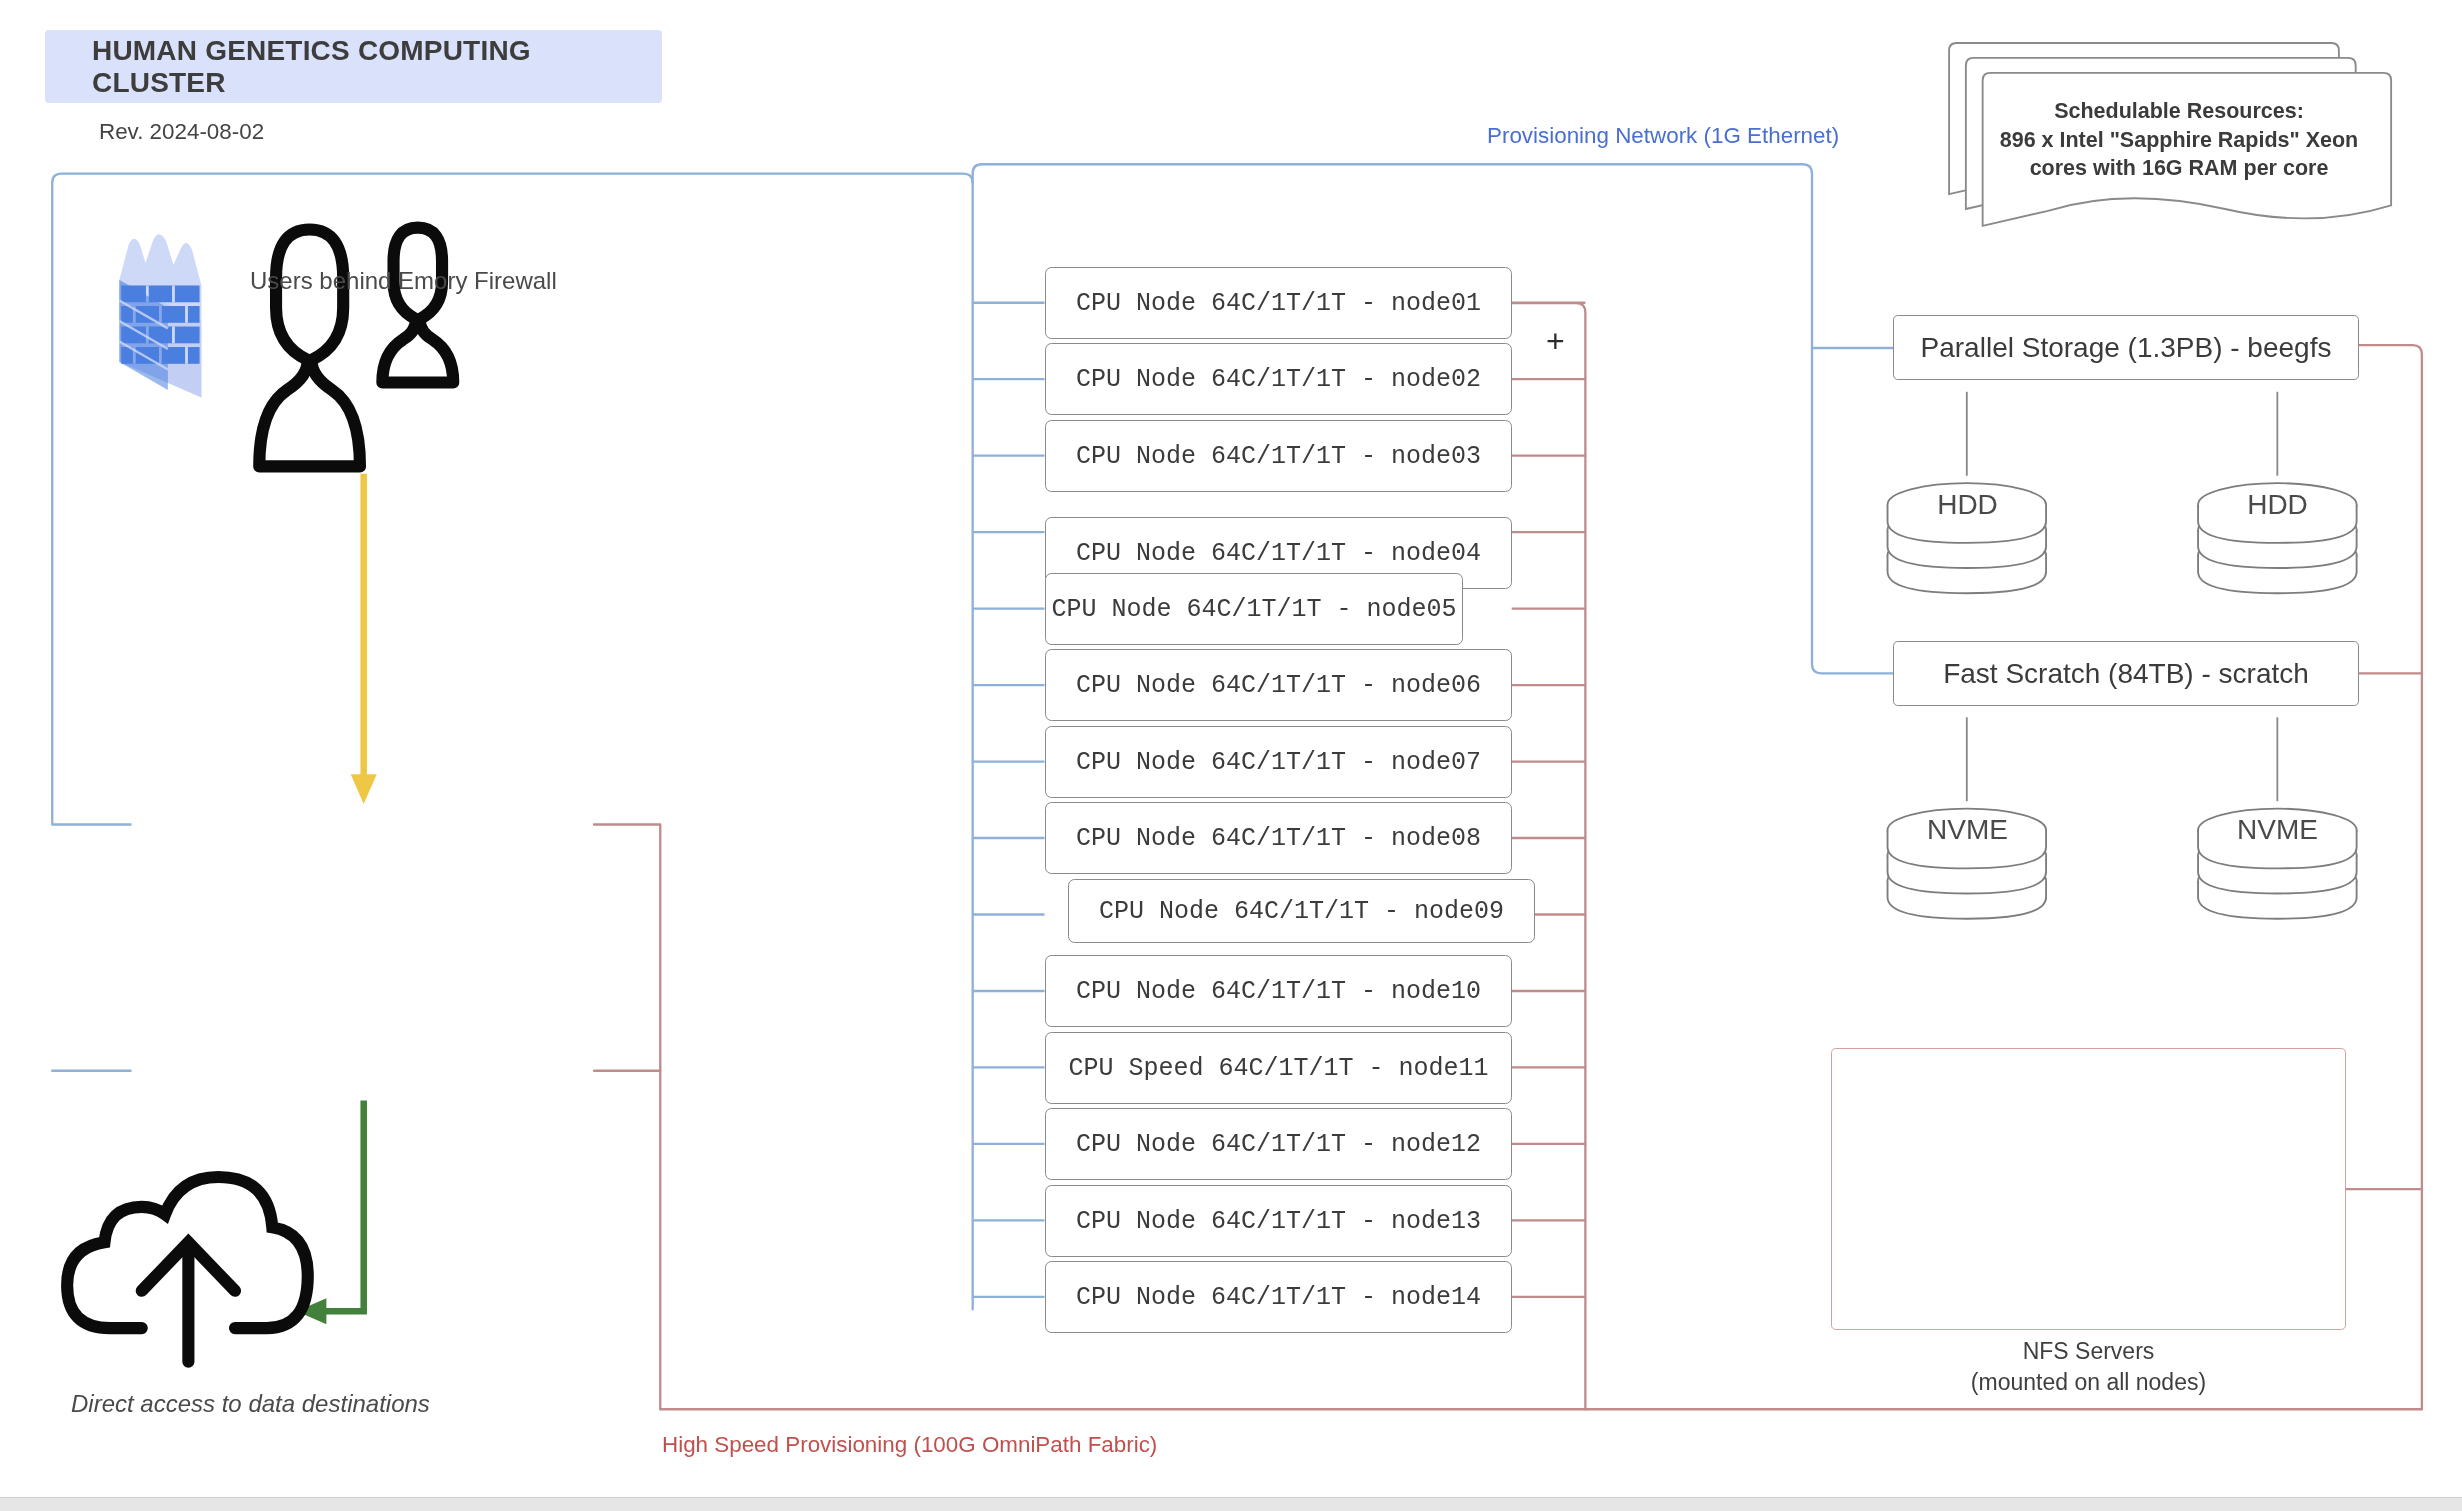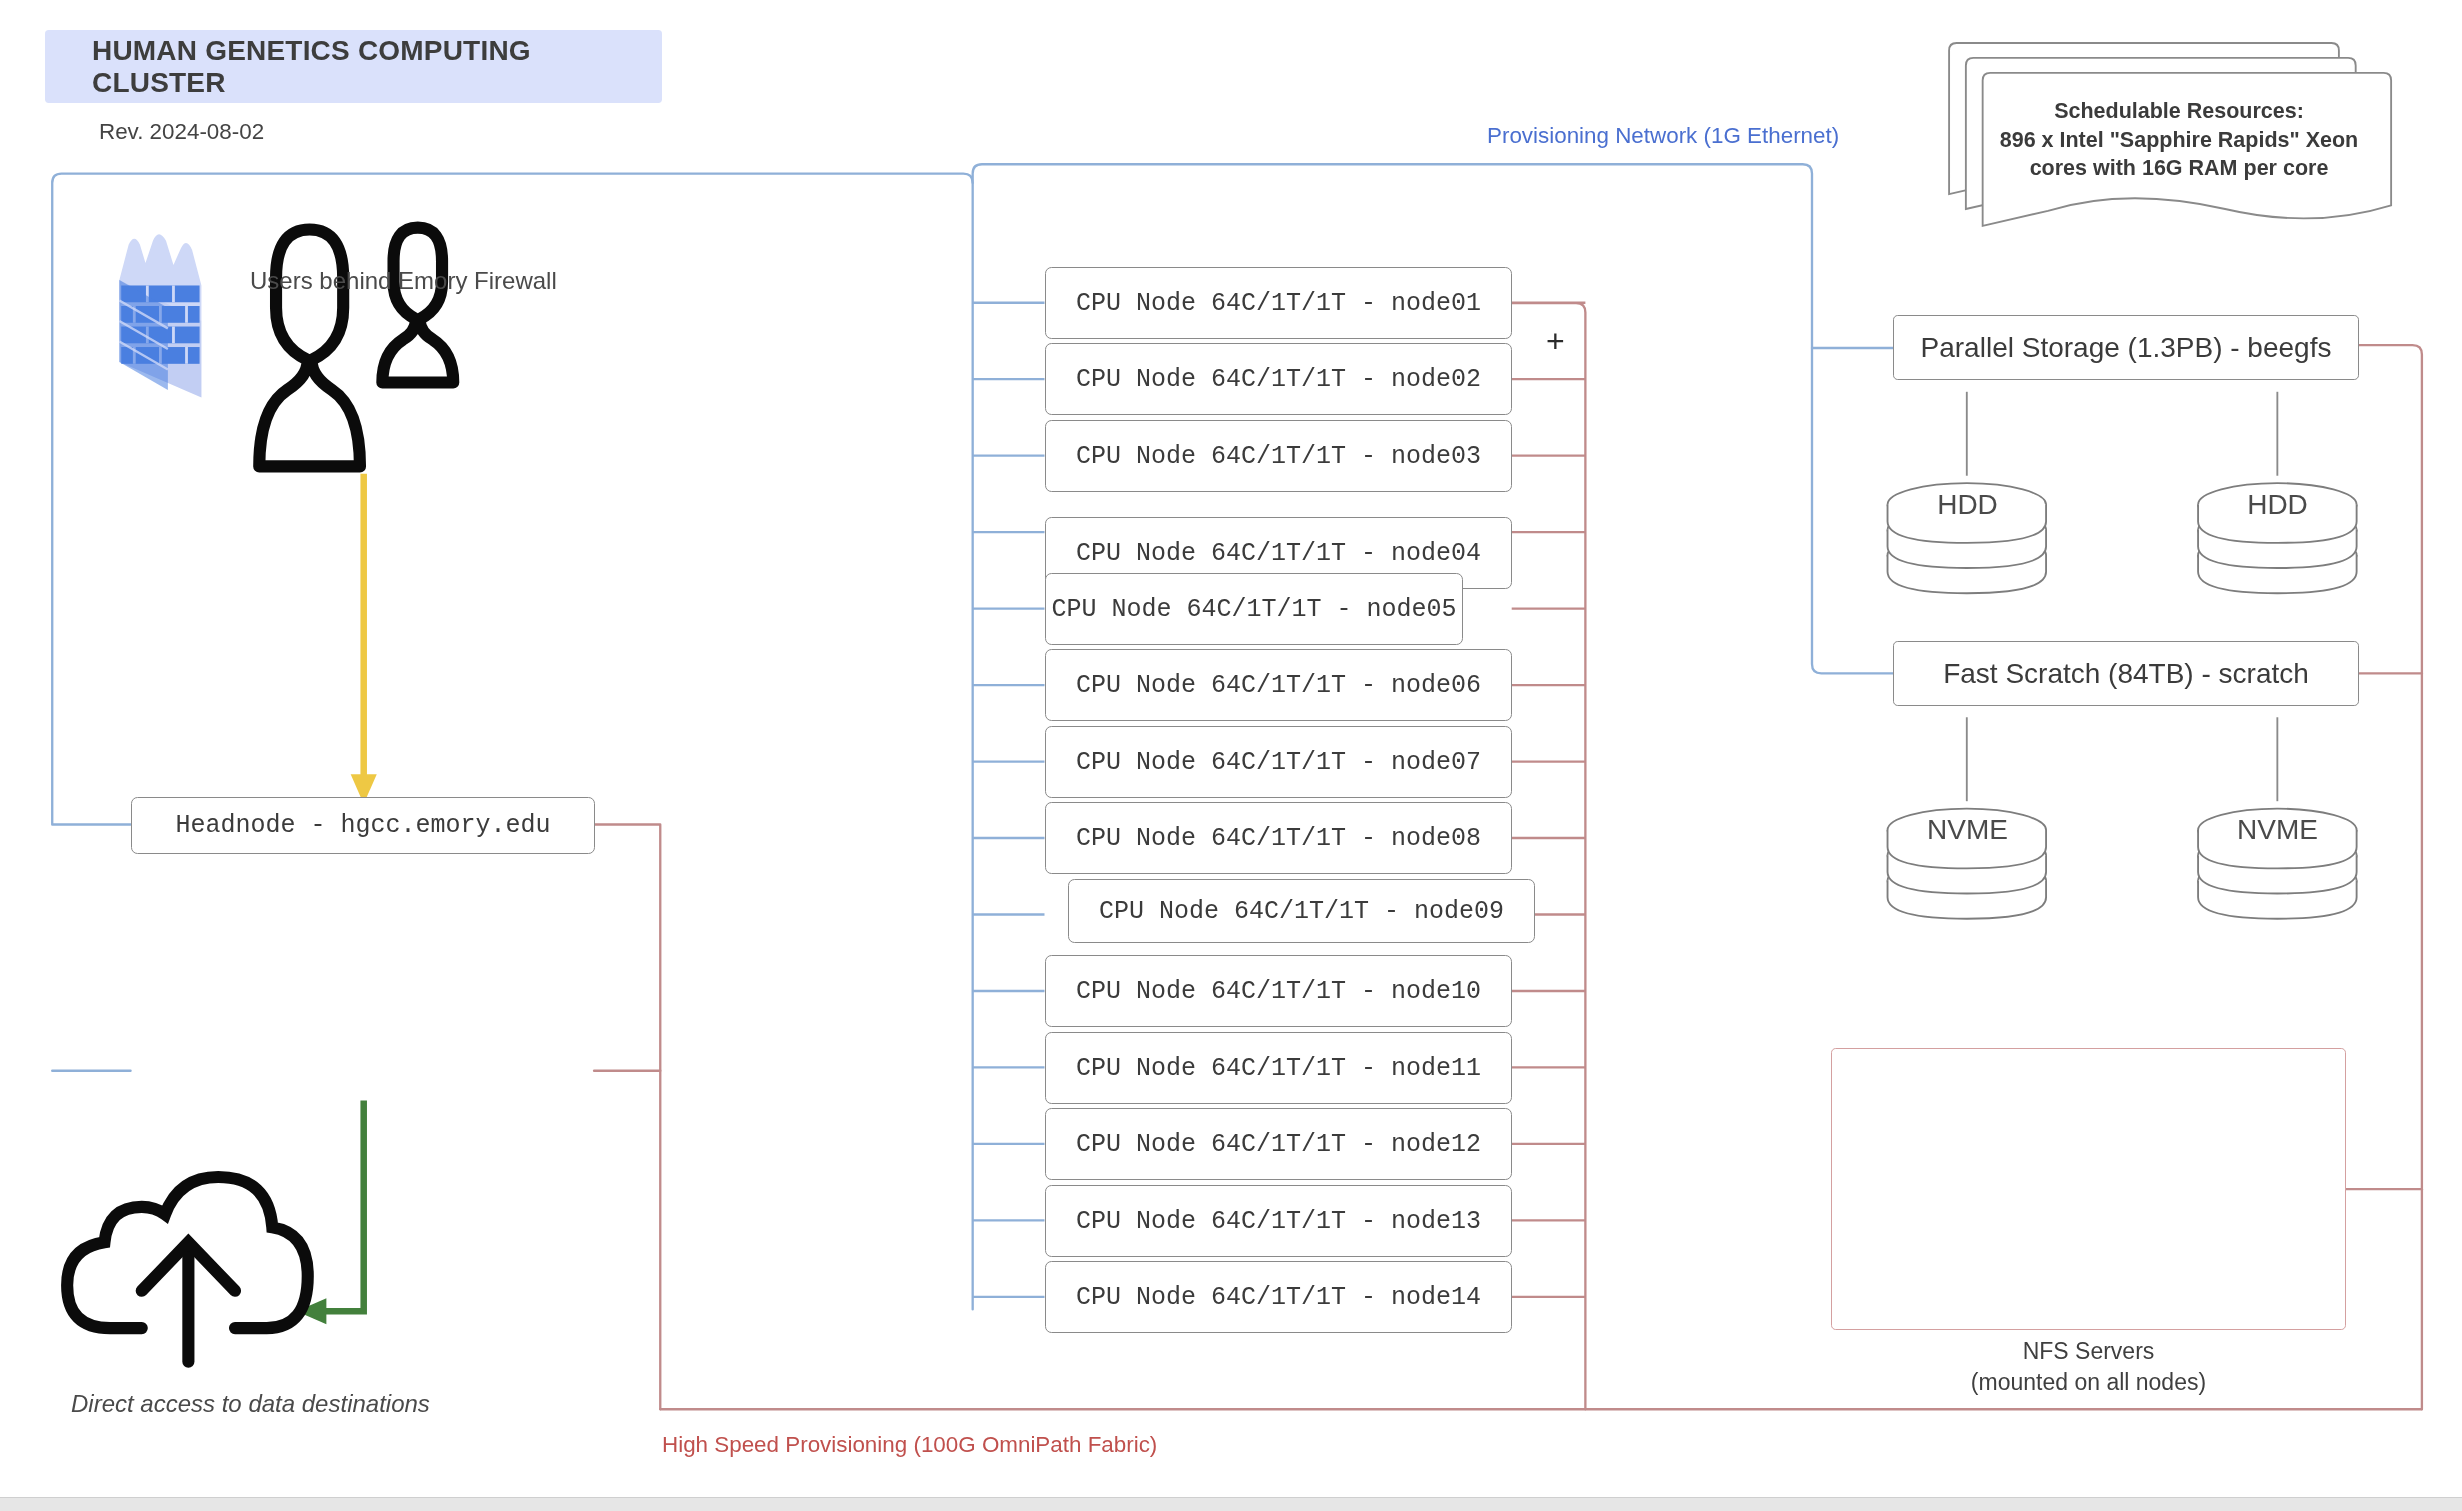--- a/index.html
+++ b/index.html
@@ -408,23 +408,20 @@
   <div class="lbl-red" style="left:662px; top:1432px;">High Speed Provisioning (100G OmniPath Fabric)</div>
 
   <div class="note-txt">
     <div>Schedulable Resources:</div>
     <div>896 x Intel "Sapphire Rapids" Xeon</div>
     <div>cores with 16G RAM per core</div>
   </div>
 
   <div class="fwlabel">Users behind Emory Firewall</div>
 
-  <div class="nodebox" style="left:131px; top:797px; width:464px; height:57px;">
-    <span>Headnode - hgcc.emory.edu</span>
-  </div>
 
 
   <div class="cloudlabel">Direct access to data destinations</div>
 
   <div id="node-list">
       <div class="nodebox" style="left: 1045px; top: 267px; width: 467px; height: 72px;">
         <span>CPU Node 64C/1T/1T - node01</span>
       </div>
       <div class="nodebox" style="left: 1045px; top: 343px; width: 467px; height: 72px;">
         <span>CPU Node 64C/1T/1T - node02</span>
@@ -447,21 +444,21 @@
       <div class="nodebox" style="left: 1045px; top: 802px; width: 467px; height: 72px;">
         <span>CPU Node 64C/1T/1T - node08</span>
       </div>
       <div class="nodebox" style="left: 1068px; top: 879px; width: 467px; height: 64px;">
         <span>CPU Node 64C/1T/1T - node09</span>
       </div>
       <div class="nodebox" style="left: 1045px; top: 955px; width: 467px; height: 72px;">
         <span>CPU Node 64C/1T/1T - node10</span>
       </div>
       <div class="nodebox" style="left: 1045px; top: 1032px; width: 467px; height: 72px;">
-        <span>CPU Node 64C/1T/1T - node11</span>
+        <span>CPU Speed 64C/1T/1T - node11</span>
       </div>
       <div class="nodebox" style="left: 1045px; top: 1108px; width: 467px; height: 72px;">
         <span>CPU Node 64C/1T/1T - node12</span>
       </div>
       <div class="nodebox" style="left: 1045px; top: 1185px; width: 467px; height: 72px;">
         <span>CPU Node 64C/1T/1T - node13</span>
       </div>
       <div class="nodebox" style="left: 1045px; top: 1261px; width: 467px; height: 72px;">
         <span>CPU Node 64C/1T/1T - node14</span>
       </div>

